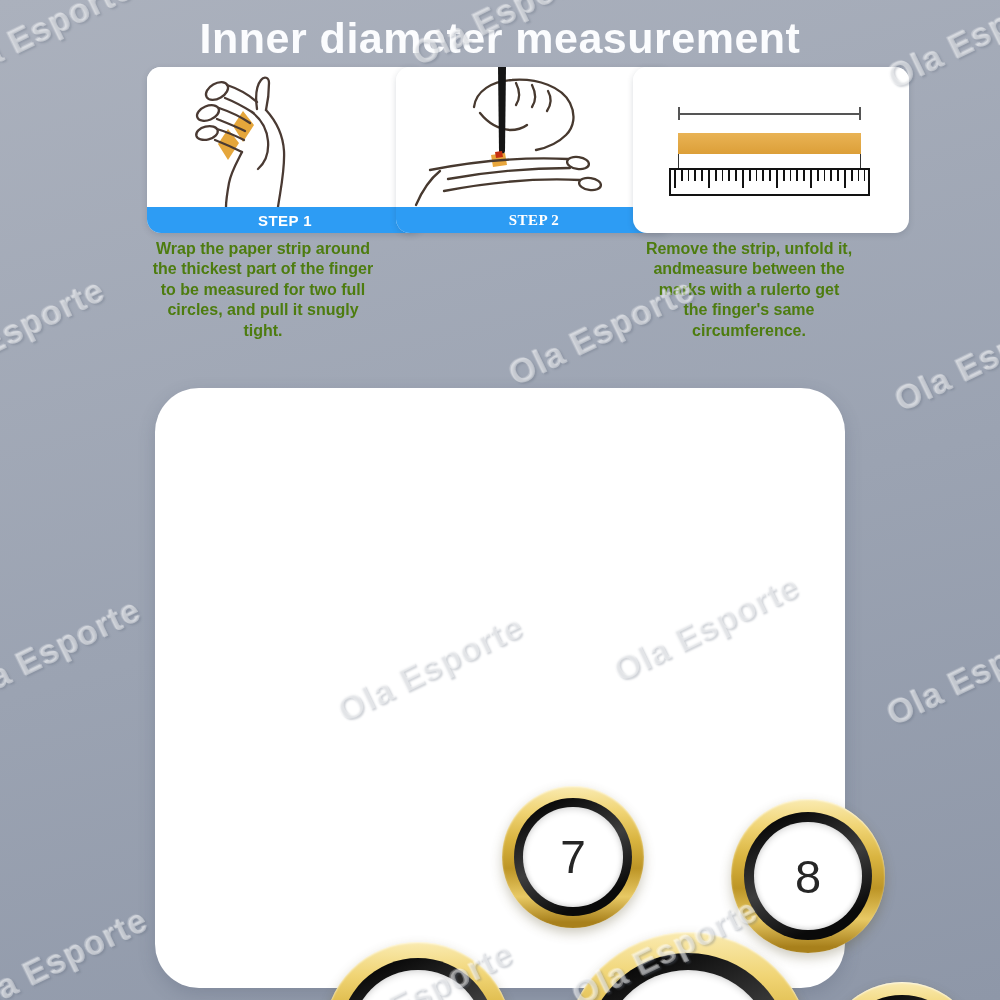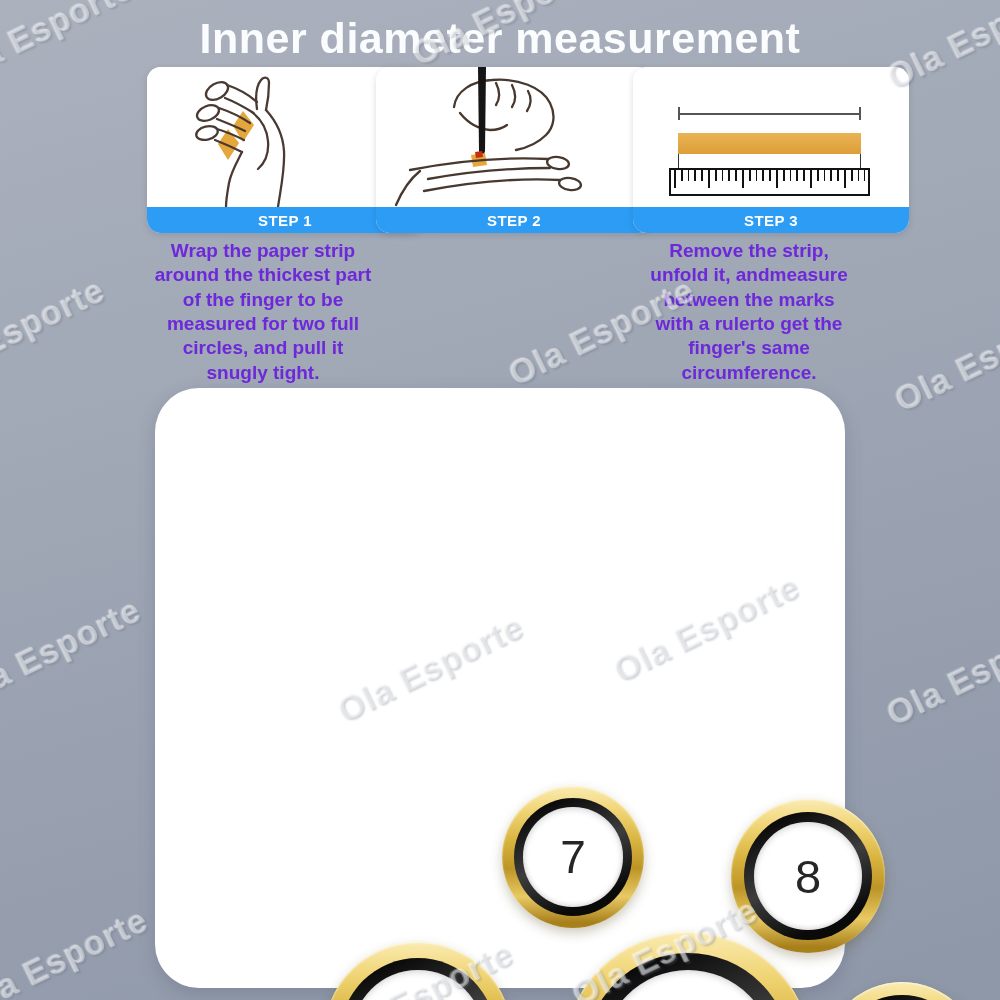--- a/index.html
+++ b/index.html
@@ -24,36 +24,36 @@
   
   .title{
     position:absolute; top:14px; left:0; width:100%;
     text-align:center; color:#FBFCFE;
     font-size:43px; font-weight:700; letter-spacing:0.5px;
     z-index:5;
   }
 
   
   .step-col{ position:absolute; top:67px; width:232px; z-index:4; }
-  .step-col.c1{ left:147px; } .step-col.c2{ left:376px; } .step-col.c3{ left:633px; }
+  .step-col.c1{ left:147px; } .step-col.c2{ left:396px;font-family:Liberation Serif, serif; } .step-col.c3{ left:633px; }
   .step-card{
     width:276px; height:166px; background:#fff; border-radius:14px;
     overflow:hidden; box-shadow:0 2px 6px rgba(50,60,80,0.18);
     display:flex; flex-direction:column;
   }
   .step-ill{ position:relative; height:140px; flex:0 0 140px; background:#fff; }
   .step-banner{
     height:26px; flex:1; background:var(--accent-blue,#2D9CF4);
     display:flex; align-items:center; justify-content:center;
     color:#fff; font-size:15px; font-weight:700; letter-spacing:0.4px;
   }
   .step-desc{
     margin-top:6px; padding:0 4px;
-    text-align:center; color:#6d28d9;
-    font-size:19px; font-weight:600; line-height:1.28;
+    text-align:center; color:#4d7c0f;
+    font-size:16px; font-weight:600; line-height:1.28;
   }
   .step-col.c3 .step-desc{ padding:0 12px; }
 
   
   .m-line{ position:absolute; top:46px; left:45px; right:48px; height:1.6px; background:#555; }
   .m-tick{ position:absolute; top:40px; width:1.6px; height:13px; background:#555; }
   .m-tick.l{ left:45px; } .m-tick.r{ right:48px; }
   .strip-gold{ position:absolute; top:66px; left:45px; right:48px; height:21px; background:linear-gradient(180deg,#E9B355,#DC9F38); }
   .strip-side{ position:absolute; top:87px; left:45px; right:48px; height:14px; background:#fff; border-left:1.6px solid #333; border-right:1.6px solid #333; }
   .ruler{ position:absolute; top:101px; left:36px; right:39px; height:28px; background:#fff; border:2.5px solid #121212; }
@@ -180,23 +180,20 @@
           <div class="m-tick l"></div>
           <div class="m-tick r"></div>
           <div class="strip-gold"></div>
           <div class="strip-side"></div>
           <div class="ruler">
             <div class="ruler-ticks"></div>
             <div class="ruler-ticks-long"></div>
           </div>
         </div>
       </div>
-      <div class="step-banner">
-        <span>STEP 3</span>
-      </div>
     </div>
     <p class="step-desc">Remove the strip, unfold it, andmeasure between the marks with a rulerto get the finger's same circumference.</p>
   </div>
 
   <div class="panel">
     <div class="ring r7">
       <div class="ring-black">
         <div class="ring-face">
           <span class="num">7</span>
         </div>

